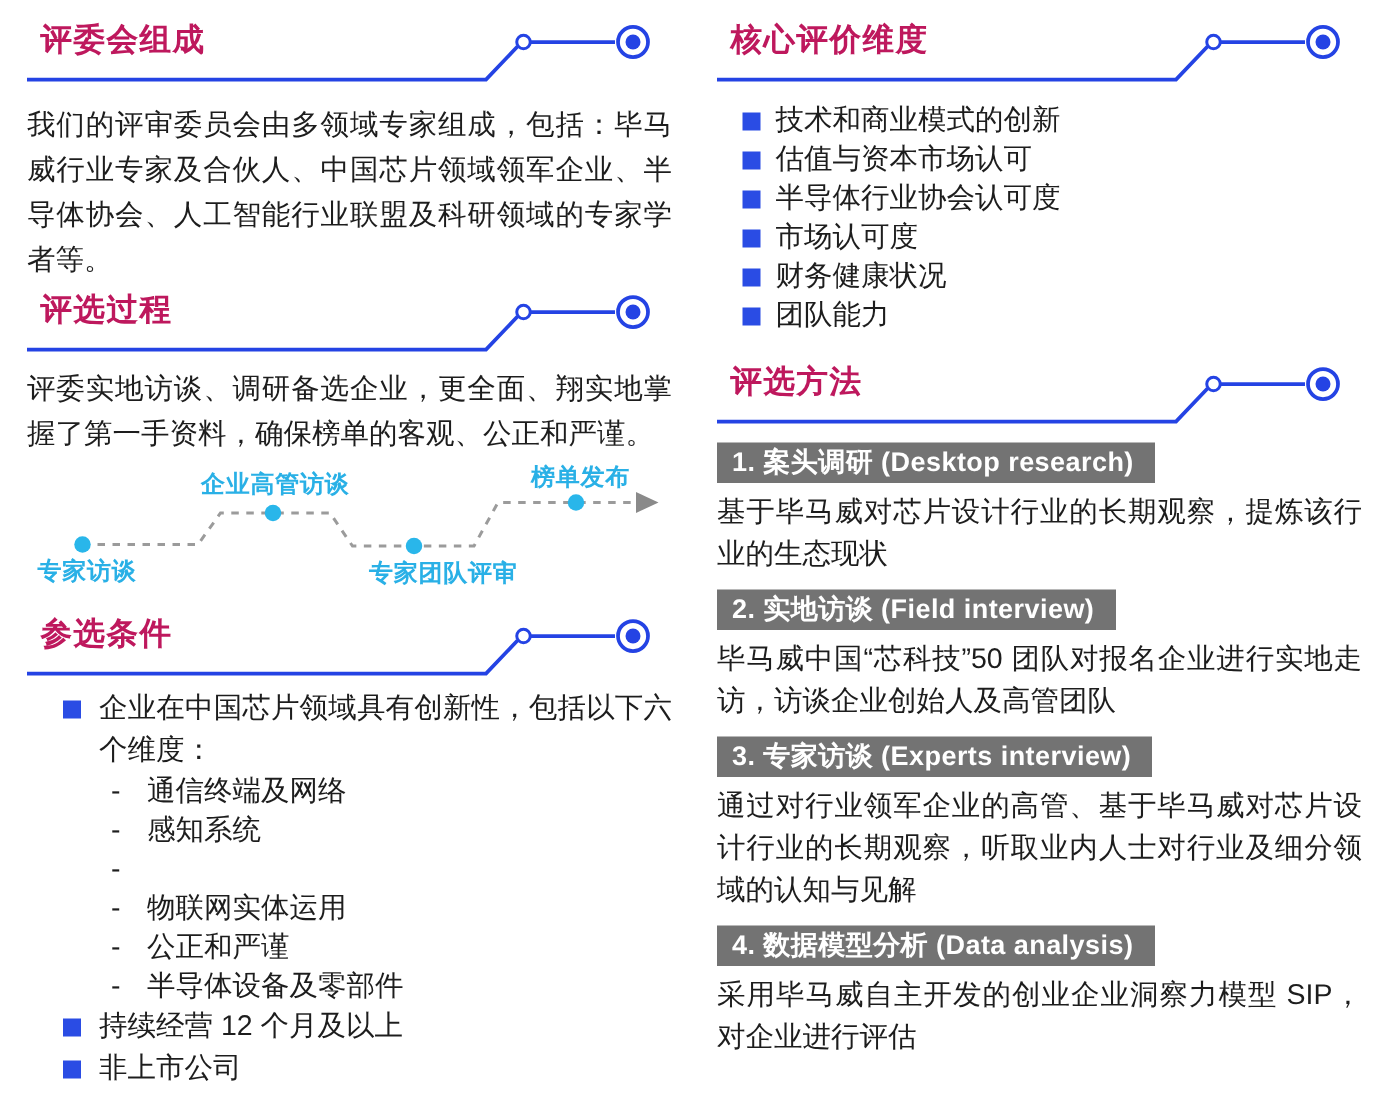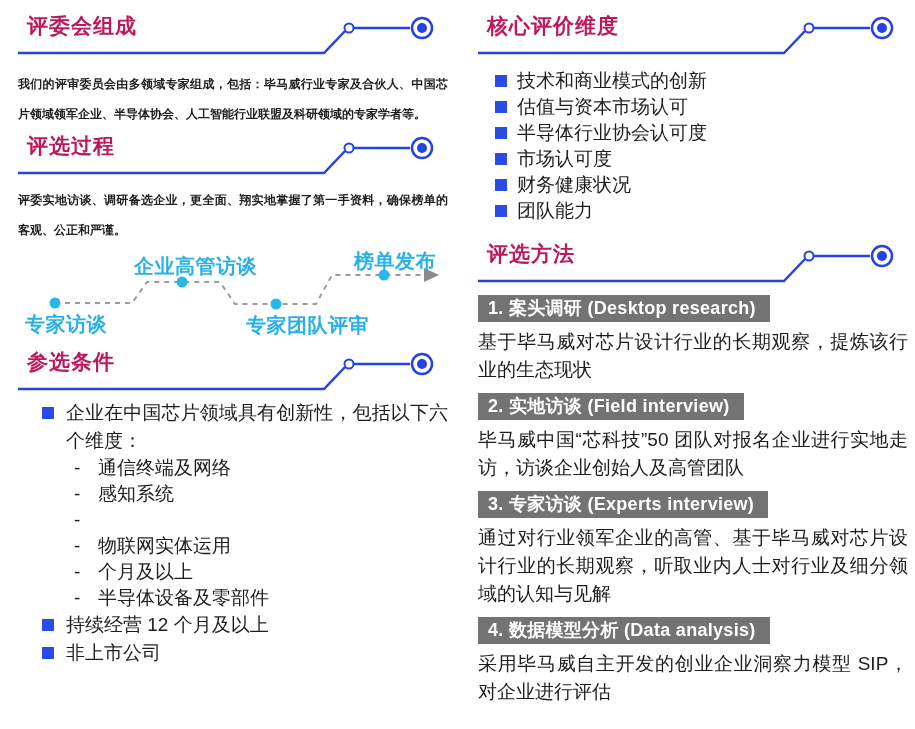--- a/index.html
+++ b/index.html
@@ -19,33 +19,32 @@
   .sec-header { position: relative; height: 44px; }
   .sec-title {
     position: absolute; left: 9px; top: 0;
     font-size: 21px; font-weight: 700; letter-spacing: 1px;
     color: #be185d; white-space: nowrap;
   }
   .deco { position: absolute; left: 0; top: 4px; }
 
   .intro {
     margin-top: 13px;
-    font-size: 12px; line-height: 30px;
+    font-size: 19px; line-height: 30px;
     text-align: justify;
-    font-weight: bold;
   }
   .sec-process { margin-top: 3px; }
   .sec-process .intro { margin-top: 9px; }
 
   
   .timeline { position: relative; height: 95px; margin-top: 0; }
   .timeline svg { position: absolute; left: 0; top: 0; }
   .tl-label {
     position: absolute;
-    font-size: 20px; font-weight: 700; color: #29b0e6;
+    font-size: 16px; font-weight: 700; color: #29b0e6;
     white-space: nowrap; letter-spacing: 0.5px;
   }
   .tl-1 { left: 7px;   top: 66px; }
   .tl-2 { left: 116px; top: 8px;  }
   .tl-3 { left: 228px; top: 67px; }
   .tl-4 { left: 336px; top: 3px;  }
 
   .sec-participation { margin-top: 8px; }
 
   
@@ -166,21 +165,21 @@
             <span class="dash"></span>
           </li>
 
           <li class="sub-row">
             <span class="dash"></span>
             <span>物联网实体运用</span>
           </li>
 
           <li class="sub-row">
             <span class="dash"></span>
-            <span>个月及以上</span>
+            <span>公正和严谨</span>
           </li>
 
           <li class="sub-row">
             <span class="dash"></span>
             <span>半导体设备及零部件</span>
           </li>
         </ul>
       <div class="bullet-row">
         <span class="sq"></span>
         <span>持续经营 12 个月及以上</span>

